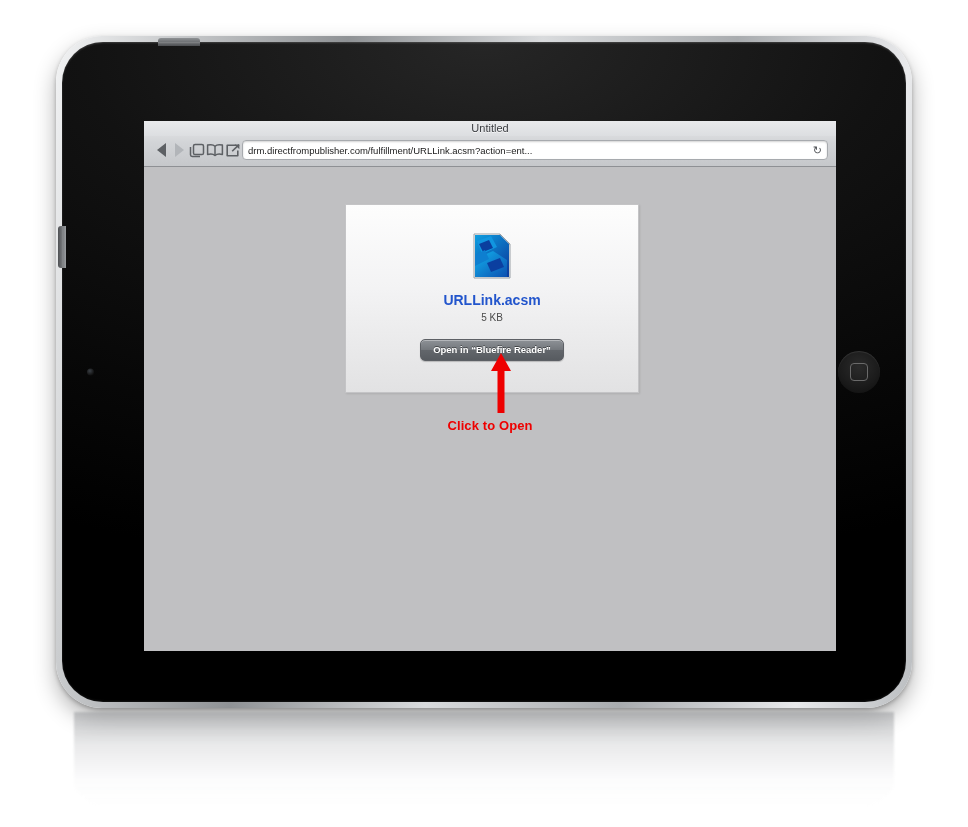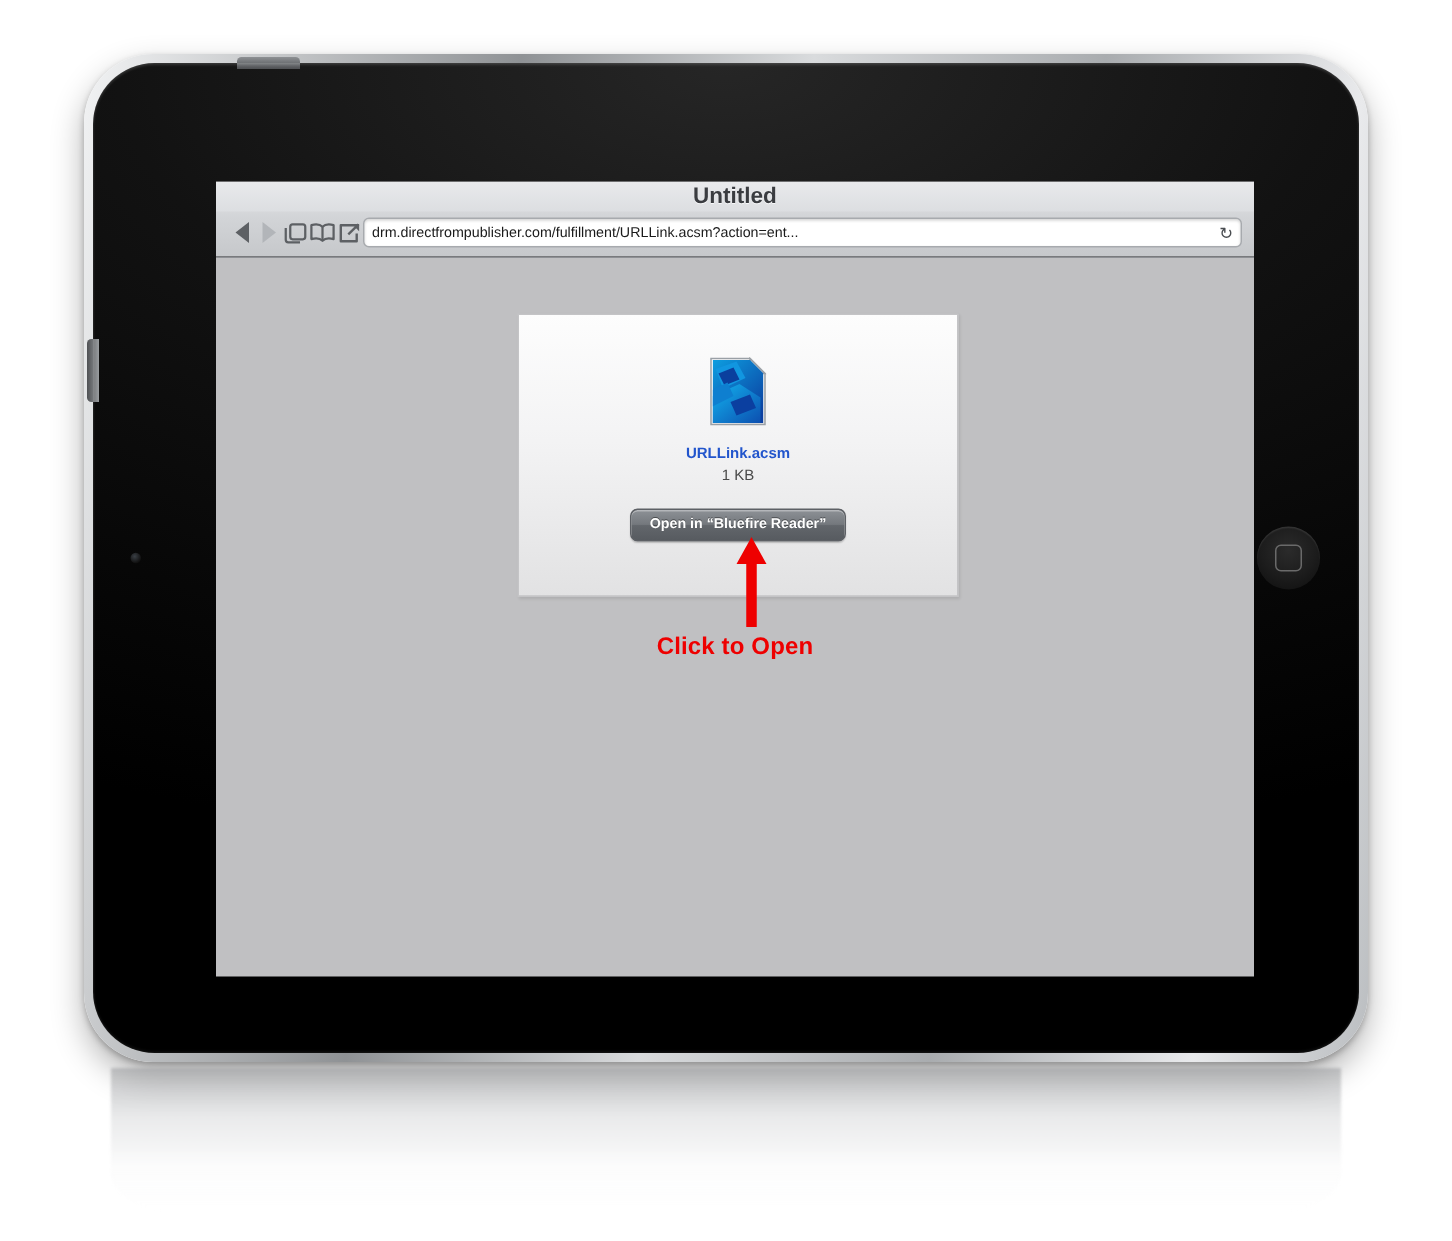--- a/index.html
+++ b/index.html
@@ -168,22 +168,22 @@
   }
   #battery-fill{ height:100%; width:96%; background:#e6e6e6; border-radius:0.5px; }
 
   
   #browser-chrome {
     background: linear-gradient(180deg,#e8e9eb 0%, #d2d4d7 48%, #c6c8cb 100%);
     border-bottom: 1px solid #8e9094;
   }
   #page-title-bar {
     text-align: center;
-    font-size: 15px;
-    font-weight: bold;
+    font-size: 11px;
+    font-weight: normal;
     color: #3a3c40;
     padding: 1px 0 2px;
     text-shadow: 0 1px 0 rgba(255,255,255,0.75);
     background: linear-gradient(180deg,#e9eaec 0%, #dcdee1 100%);
   }
   #toolbar {
     display: flex;
     align-items: center;
     padding: 4px 8px 6px;
   }
@@ -250,21 +250,21 @@
   }
 
   #file-icon {
     position: relative;
     width: 38px;
     height: 46px;
     margin-top: 28px;
   }
   #file-name {
     margin-top: 13px;
-    font-size: 10px;
+    font-size: 14px;
     font-weight: bold;
     color: #2255cc;
   }
   #file-size {
     margin-top: 4px;
     font-size: 10px;
     color: #4a4a4a;
   }
   #open-button {
     margin-top: 16px;
@@ -288,21 +288,21 @@
     width: 22px;
     height: 60px;
   }
   #annotation-label {
     position: absolute;
     left: 0;
     right: 0;
     top: 251px;
     text-align: center;
     color: #ee0000;
-    font-size: 16px;
+    font-size: 13px;
     font-weight: bold;
     letter-spacing: 0.1px;
   }
 
   
   #device-reflection {
     position: absolute;
     left: 74px;
     top: 712px;
     width: 820px;
@@ -411,21 +411,21 @@
                 <path d="M6 11 L16 7 L20 15 L10 19 Z" fill="#0a3f9e"></path>
                 <path d="M2 26 L20 18 L34 27 L34 44 L2 44 Z" fill="url(#bg2)"></path>
                 <path d="M14 30 L27 25 L31 34 L18 39 Z" fill="#0b3fa0"></path>
                 <path d="M2 22 L12 17 L16 26 L2 33 Z" fill="#0e7fd0"></path>
               </g>
             </svg>
           </div>
 
           <div id="file-name">URLLink.acsm</div>
 
-          <div id="file-size">1 KB</div>
+          <div id="file-size">5 KB</div>
 
           <div id="open-button">Open in “Bluefire Reader”</div>
         </div>
 
         <div id="annotation-arrow">
           <svg width="22" height="60" viewBox="0 0 22 60">
             <path d="M11 0 L21 18 H14.5 V60 H7.5 V18 H1 Z" fill="#ee0000"></path>
           </svg>
         </div>
 

